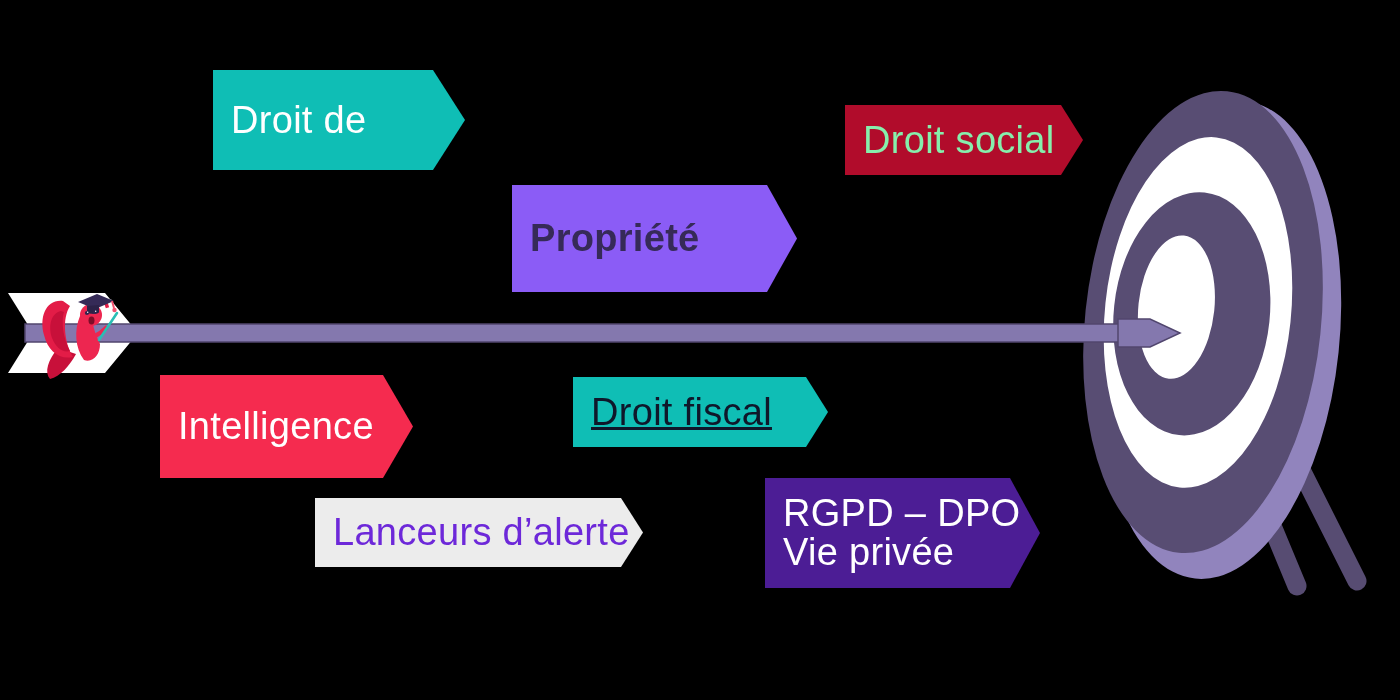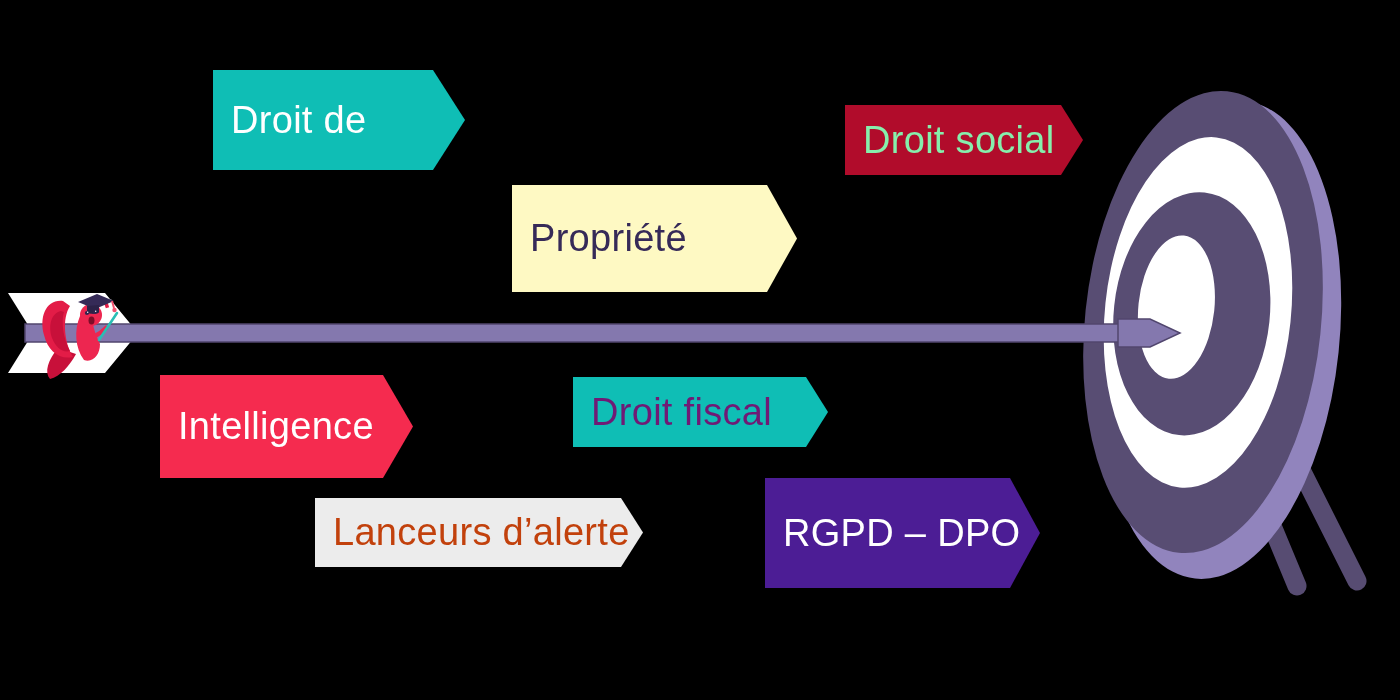--- a/index.html
+++ b/index.html
@@ -73,37 +73,38 @@
       <ellipse cx="91.5" cy="320.5" rx="3" ry="4" fill="#7C0D28"></ellipse>
       <path d="M95,336 C99,334 103,331 106,328" stroke="#ED2650" stroke-width="4.5" stroke-linecap="round" fill="none"></path>
       <line x1="99" y1="340" x2="117" y2="313" stroke="#2ABEB4" stroke-width="2.6" stroke-linecap="round"></line>
     </g>
   </svg>
 
   <div class="banner" id="b0" style="background: rgb(15, 190, 181); color: rgb(255, 255, 255);">
     <span>Droit de</span>
   </div>
 
-  <div class="banner" id="b1" style="background: #fef9c3; color: rgb(54, 42, 88);">
+  <div class="banner" id="b1" style="background: #8b5cf6; color: rgb(54, 42, 88); font-weight: bold;">
     <span>Propriété</span>
   </div>
 
   <div class="banner" id="b2" style="background: rgb(177, 12, 43); color: #86efac;">
     <span>Droit social</span>
   </div>
 
   <div class="banner" id="b3" style="background: rgb(245, 43, 79); color: rgb(255, 255, 255);">
     <span>Intelligence</span>
   </div>
 
-  <div class="banner" id="b4" style="background: rgb(15, 190, 181); color: #701a75;">
+  <div class="banner" id="b4" style="background: rgb(15, 190, 181); color: #0f172a; text-decoration: underline;">
     <span>Droit fiscal</span>
   </div>
 
-  <div class="banner" id="b5" style="background: rgb(236, 236, 236); color: #c2410c;">
+  <div class="banner" id="b5" style="background: rgb(236, 236, 236); color: #6d28d9;">
     <span>Lanceurs d’alerte</span>
   </div>
 
   <div class="banner" id="b6" style="background: #4c1d95; color: rgb(255, 255, 255);">
     <span>RGPD – DPO</span>
+    <span>Vie privée</span>
   </div>
 
 </div>
 
 </body></html>

